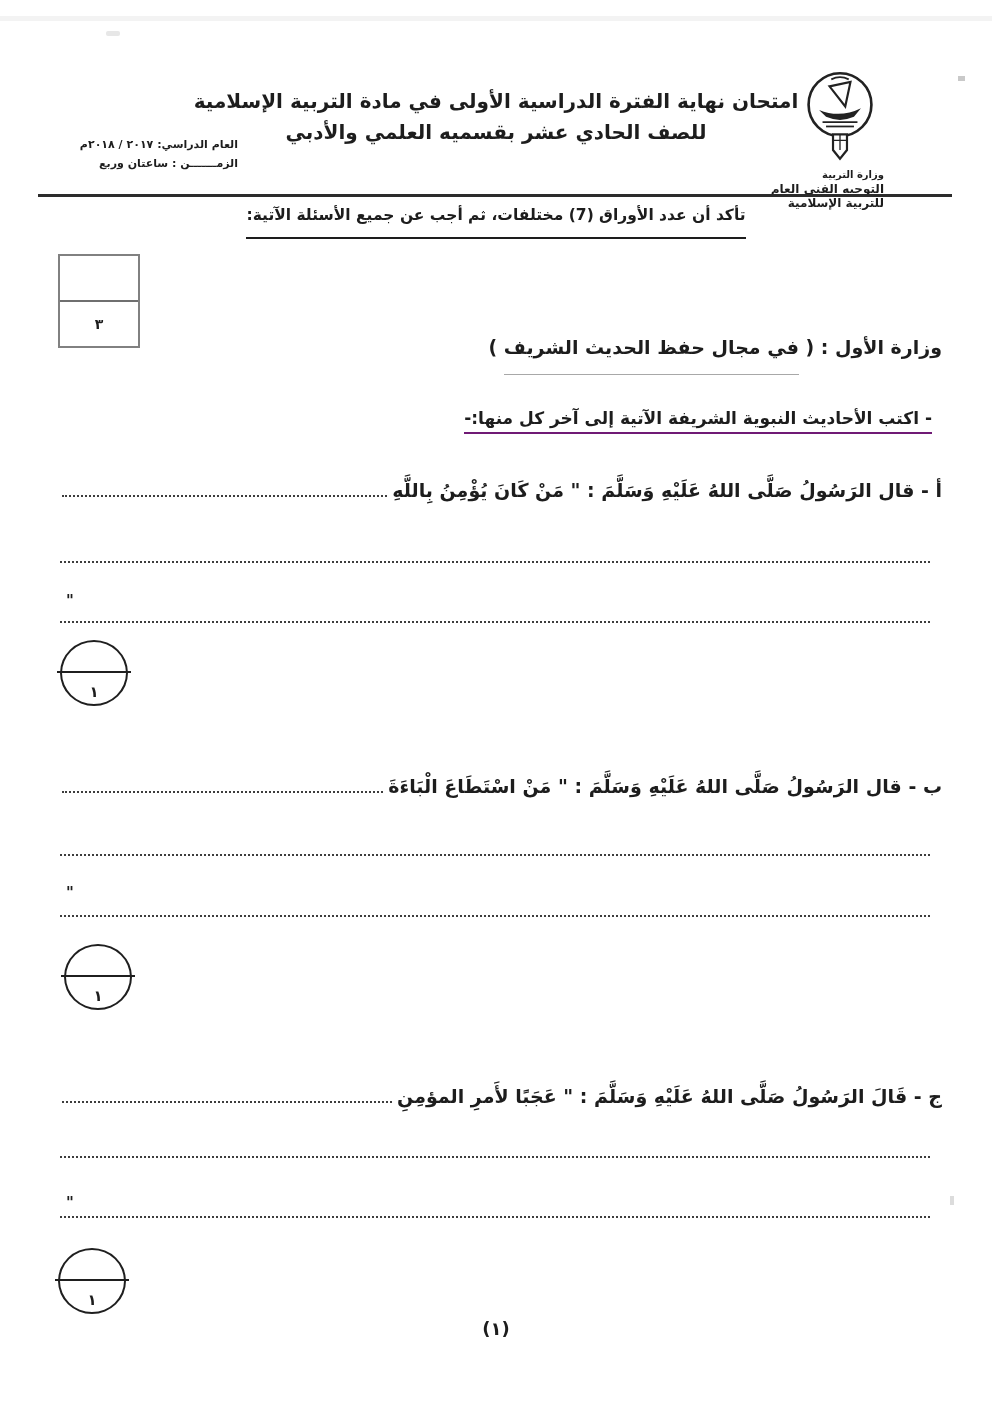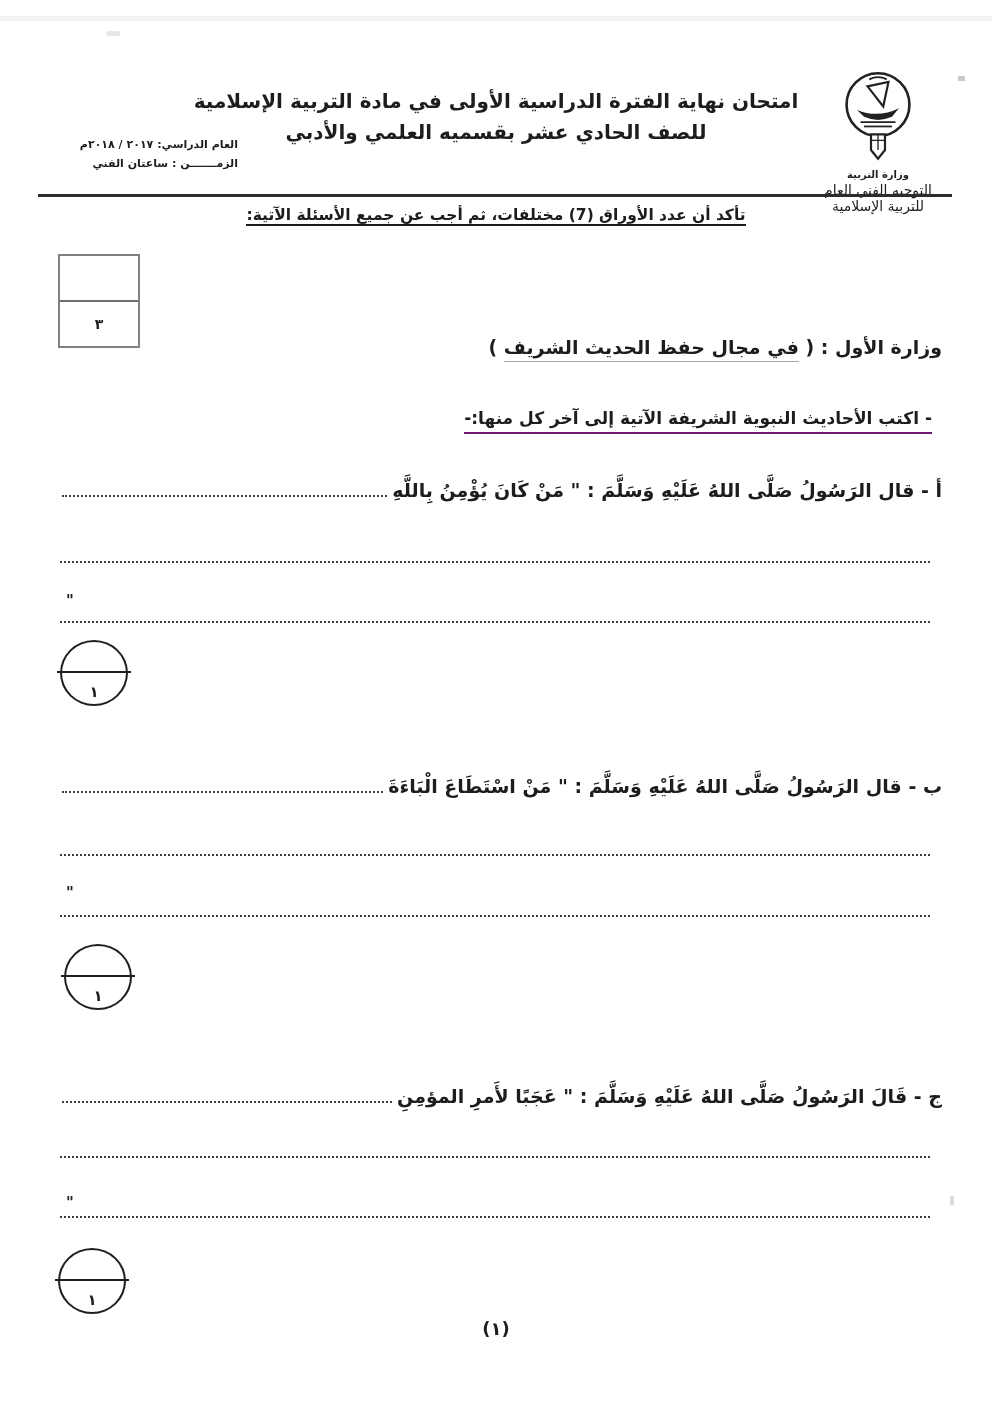--- a/index.html
+++ b/index.html
@@ -19,40 +19,40 @@
   .artifact-top { top:16px; left:0; right:0; height:5px; background:#f3f3f3; }
   .artifact-1 { top:31px; left:106px; width:14px; height:5px; background:#e7e7e7; border-radius:2px; }
   .artifact-2 { top:76px; left:958px; width:7px; height:5px; background:#c9c9c9; }
   .artifact-3 { top:1196px; left:950px; width:4px; height:9px; background:#dcdcdc; }
 
   
   .header-title { top:86px; left:150px; right:150px; text-align:center;
     font-size:20px; font-weight:bold; line-height:1.55; }
   .header-left { top:136px; left:50px; width:188px; font-size:11px;
     font-weight:bold; line-height:1.7; text-align:right; }
-  .header-logo { top:68px; left:804px; width:148px; text-align:center; }
+  .header-logo { top:68px; left:736px; width:148px; }
   .header-logo .ministry { font-size:10px; font-weight:bold; margin-top:1px; }
-  .header-logo .directorate { font-size:14px; font-weight:normal; margin-top:2px; }
+  .header-logo .directorate { font-size:12px; font-weight:bold; margin-top:2px; }
 
   .divider { top:194px; left:38px; right:40px; height:2.5px; background:#2c2c2c; }
 
   .check-instruction { top:206px; left:0; right:0; text-align:center;
     font-size:15.5px; font-weight:bold; }
-  .check-instruction span { border-bottom:2px solid #1d1d1d; padding-bottom:0; }
+  .check-instruction span { border-bottom:2px solid #1d1d1d; padding-bottom:13px; }
 
   
   .score-box { top:254px; left:58px; width:78px; height:90px;
     border:2px solid #818181; background:#fff; }
   .score-box .cell-top { height:44px; border-bottom:2px solid #6f6f6f; }
   .score-box .cell-bottom { height:44px; display:flex; align-items:center;
     justify-content:center; font-size:14px; font-weight:bold; }
 
   
   .q1-title { top:336px; right:50px; font-size:19px; font-weight:bold; white-space:nowrap; }
-  .q1-title .topic { border-bottom:1.5px solid #a8a8a8; padding-bottom:3px; }
+  .q1-title .topic { border-bottom:1.5px solid #a8a8a8; padding-bottom:16px; }
   .q1-directive { top:408px; right:60px; font-size:17px; font-weight:bold; white-space:nowrap; }
   .q1-directive span { border-bottom:2px solid #701a75; padding-bottom:4px; }
 
   
   .hadith-row { position:absolute; right:50px; left:62px; display:flex;
     align-items:flex-end; font-weight:bold; }
   .hadith-text { white-space:nowrap; font-size:19px; line-height:1.9; }
   .dotted-fill { flex:1; border-bottom:2px dotted #3d3d3d; margin-bottom:11px; margin-right:5px; }
   .row-a { top:472px;justify-content:flex-end; }
   .row-b { top:768px; }
@@ -91,21 +91,21 @@
   <div class="abs artifact-2"></div>
   <div class="abs artifact-3"></div>
 
   <div class="abs header-title">
     <div>امتحان نهاية الفترة الدراسية الأولى في مادة التربية الإسلامية</div>
     <div>للصف الحادي عشر بقسميه العلمي والأدبي</div>
   </div>
 
   <div class="abs header-left">
     <div>العام الدراسي: ٢٠١٧ / ٢٠١٨م</div>
-    <div>الزمـــــــن : ساعتان الفني</div>
+    <div>الزمـــــــن : ساعتان وربع</div>
   </div>
 
   <div class="abs header-logo">
     <span>
       <svg width="88" height="96" viewBox="0 0 100 110" aria-hidden="true">
         <ellipse cx="50" cy="42" rx="36" ry="36" fill="none" stroke="#222" stroke-width="3"></ellipse>
         <path d="M40 13 Q50 8 60 13" fill="none" stroke="#222" stroke-width="2"></path>
         <path d="M38 21 L62 16 L56 44 Z" fill="none" stroke="#222" stroke-width="2.5"></path>
         <path d="M26 48 Q50 58 74 46 L66 56 Q50 63 34 56 Z" fill="#222"></path>
         <path d="M30 62 H70" stroke="#222" stroke-width="2" fill="none"></path>

